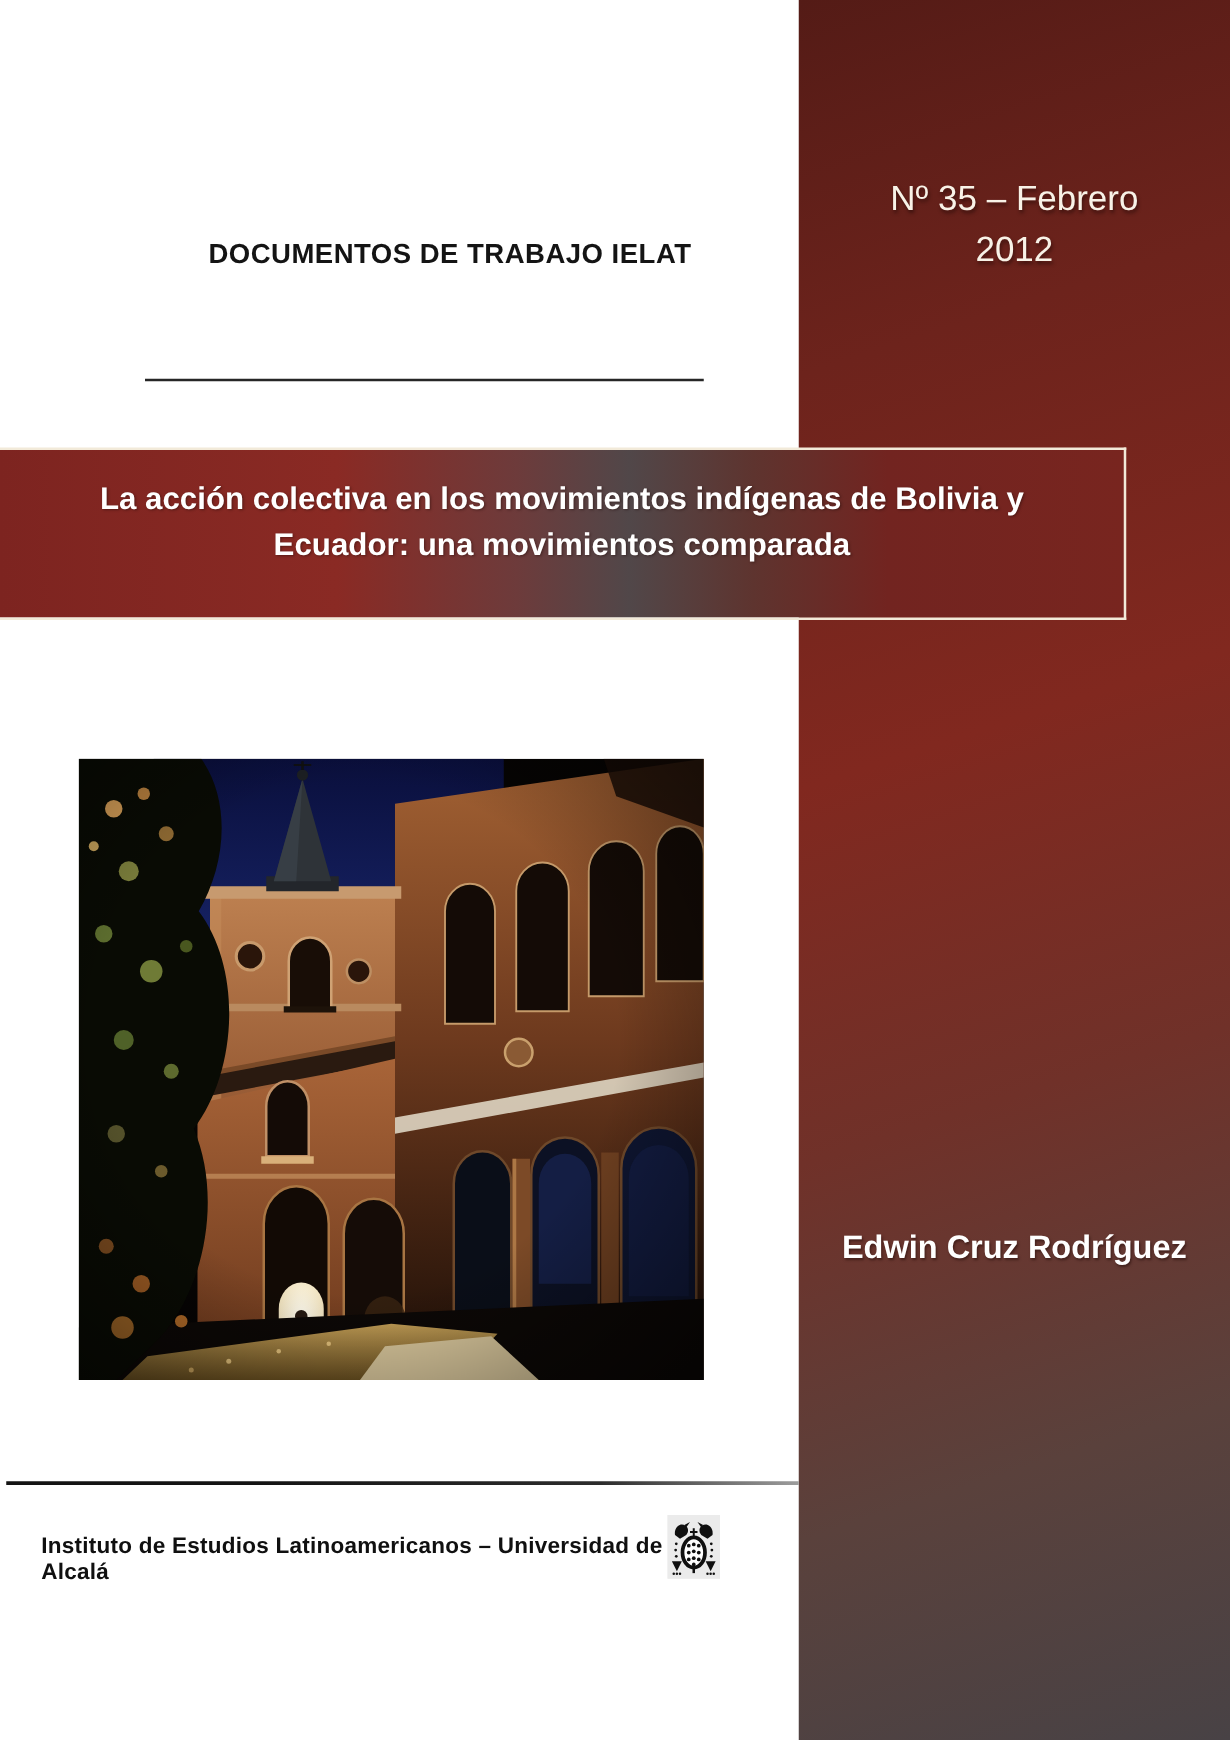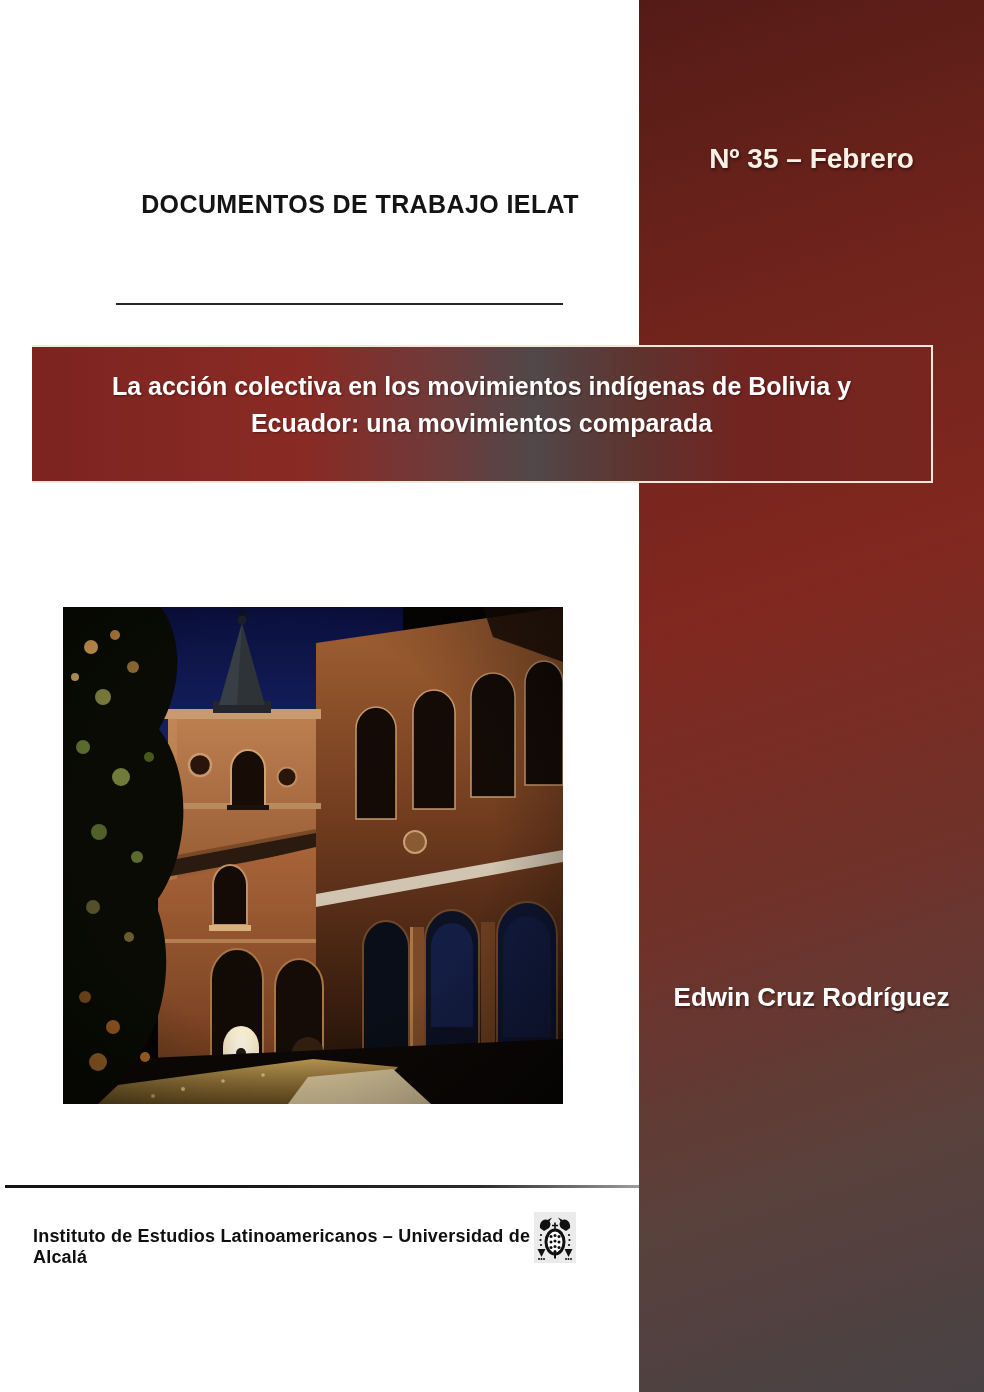--- a/index.html
+++ b/index.html
@@ -6,36 +6,36 @@
   .page{
     position:relative;width:984px;height:1392px;background:#ffffff;overflow:hidden;
     font-family:"Liberation Sans",sans-serif;
   }
   .side-panel{
     position:absolute;left:639px;top:0;width:345px;height:1392px;
     background:linear-gradient(162deg,#541b16 0%,#6d231c 20%,#81281f 42%,#703129 62%,#5a413c 82%,#484245 100%);
   }
   .issue-badge{
     position:absolute;left:639px;top:138px;width:345px;text-align:center;
-    color:#f8f2e7;font-weight:bold;font-size:28px;line-height:41px;
+    color:#f8f2e7;font-weight:normal;font-size:28px;line-height:41px;
     text-shadow:1px 2px 3px rgba(30,8,6,.55);
   }
   .series-title{
     position:absolute;left:80px;top:190px;width:560px;text-align:center;
-    font-size:25px;font-weight:bold;color:#141414;letter-spacing:.4px;
+    font-size:22px;font-weight:bold;color:#141414;letter-spacing:.4px;
   }
   .header-rule{
     position:absolute;left:116px;top:303px;width:447px;height:0;
     border-top:2px solid #262626;
   }
   .title-banner{
-    position:absolute;left:0;top:345px;width:901px;height:138px;box-sizing:border-box;
+    position:absolute;left:0;top:358px;width:901px;height:138px;box-sizing:border-box;
     border:2px solid #f2ead9;border-left:none;
     background:linear-gradient(90deg,#7d2420 0%,#8a2a24 30%,#6d3b3b 46%,#514749 56%,#5e342f 67%,#722420 79%,#78251f 100%);
-    color:#ffffff;font-weight:bold;text-align:center;padding-top:21px;margin-left:32px;
+    color:#ffffff;font-weight:bold;text-align:center;padding-top:21px;
   }
   .title-banner .line{font-size:25px;line-height:37px;text-shadow:1px 1px 2px rgba(30,10,8,.45);}
   .cover-photo{position:absolute;left:63px;top:607px;width:500px;height:497px;}
   .author-name{
     position:absolute;left:639px;top:982px;width:345px;text-align:center;
     color:#ffffff;font-weight:bold;font-size:26px;line-height:30px;
     text-shadow:1px 2px 2px rgba(30,8,6,.5);
   }
   .footer-rule{
     position:absolute;left:5px;top:1185px;width:634px;height:2.5px;
@@ -52,20 +52,21 @@
 </style>
 </head>
 <body>
 
 <div class="page">
 
   <div class="side-panel"></div>
 
   <div class="issue-badge">
     <div>Nº 35 – Febrero</div>
+    <div>2012</div>
   </div>
 
   <div class="series-title">DOCUMENTOS DE TRABAJO IELAT</div>
 
   <div class="header-rule"></div>
 
   <div class="title-banner">
     <div class="line">La acción colectiva en los movimientos indígenas de Bolivia y</div>
     <div class="line">Ecuador: una movimientos comparada</div>
   </div>

